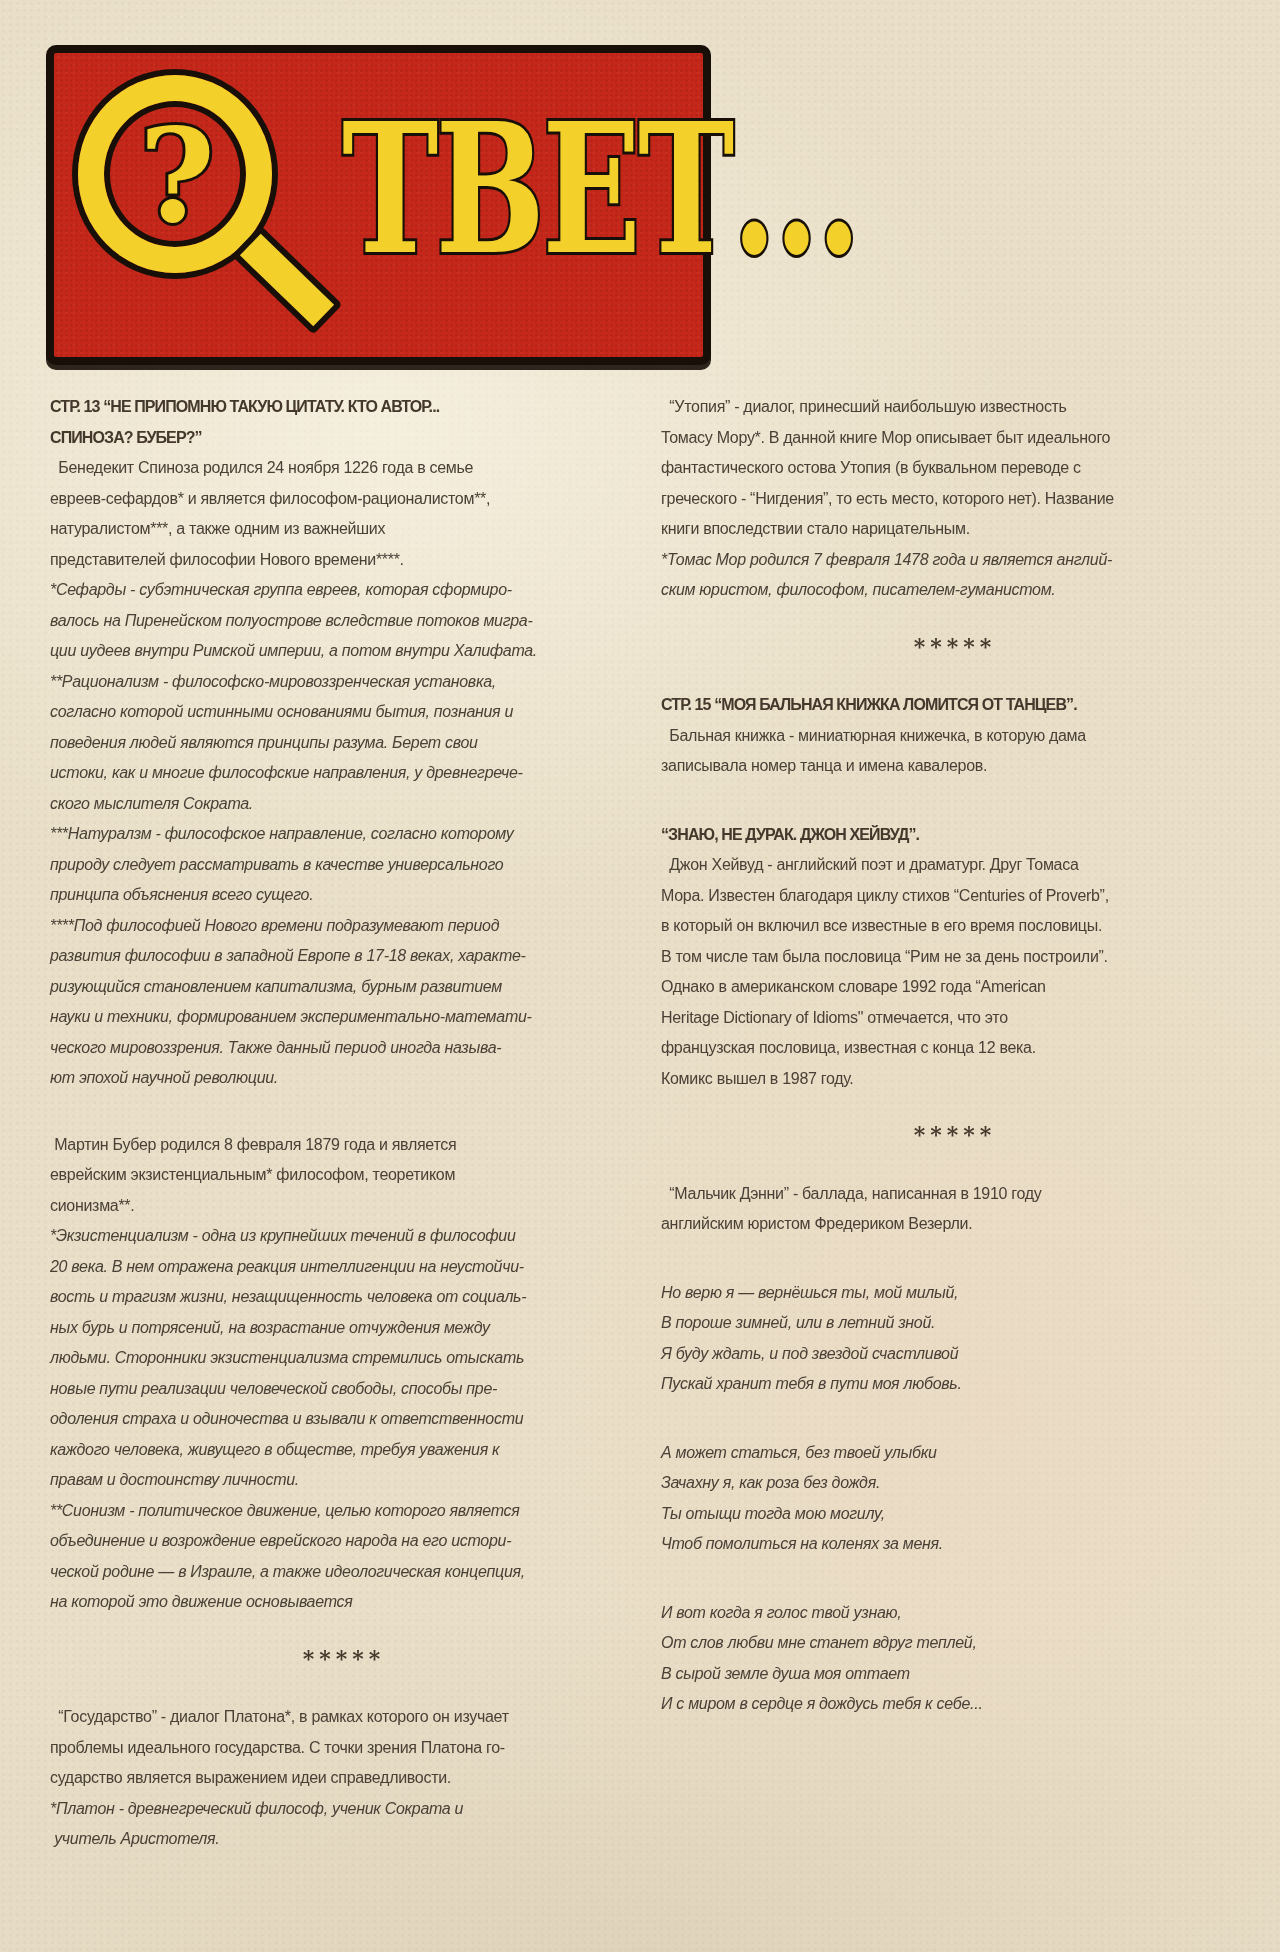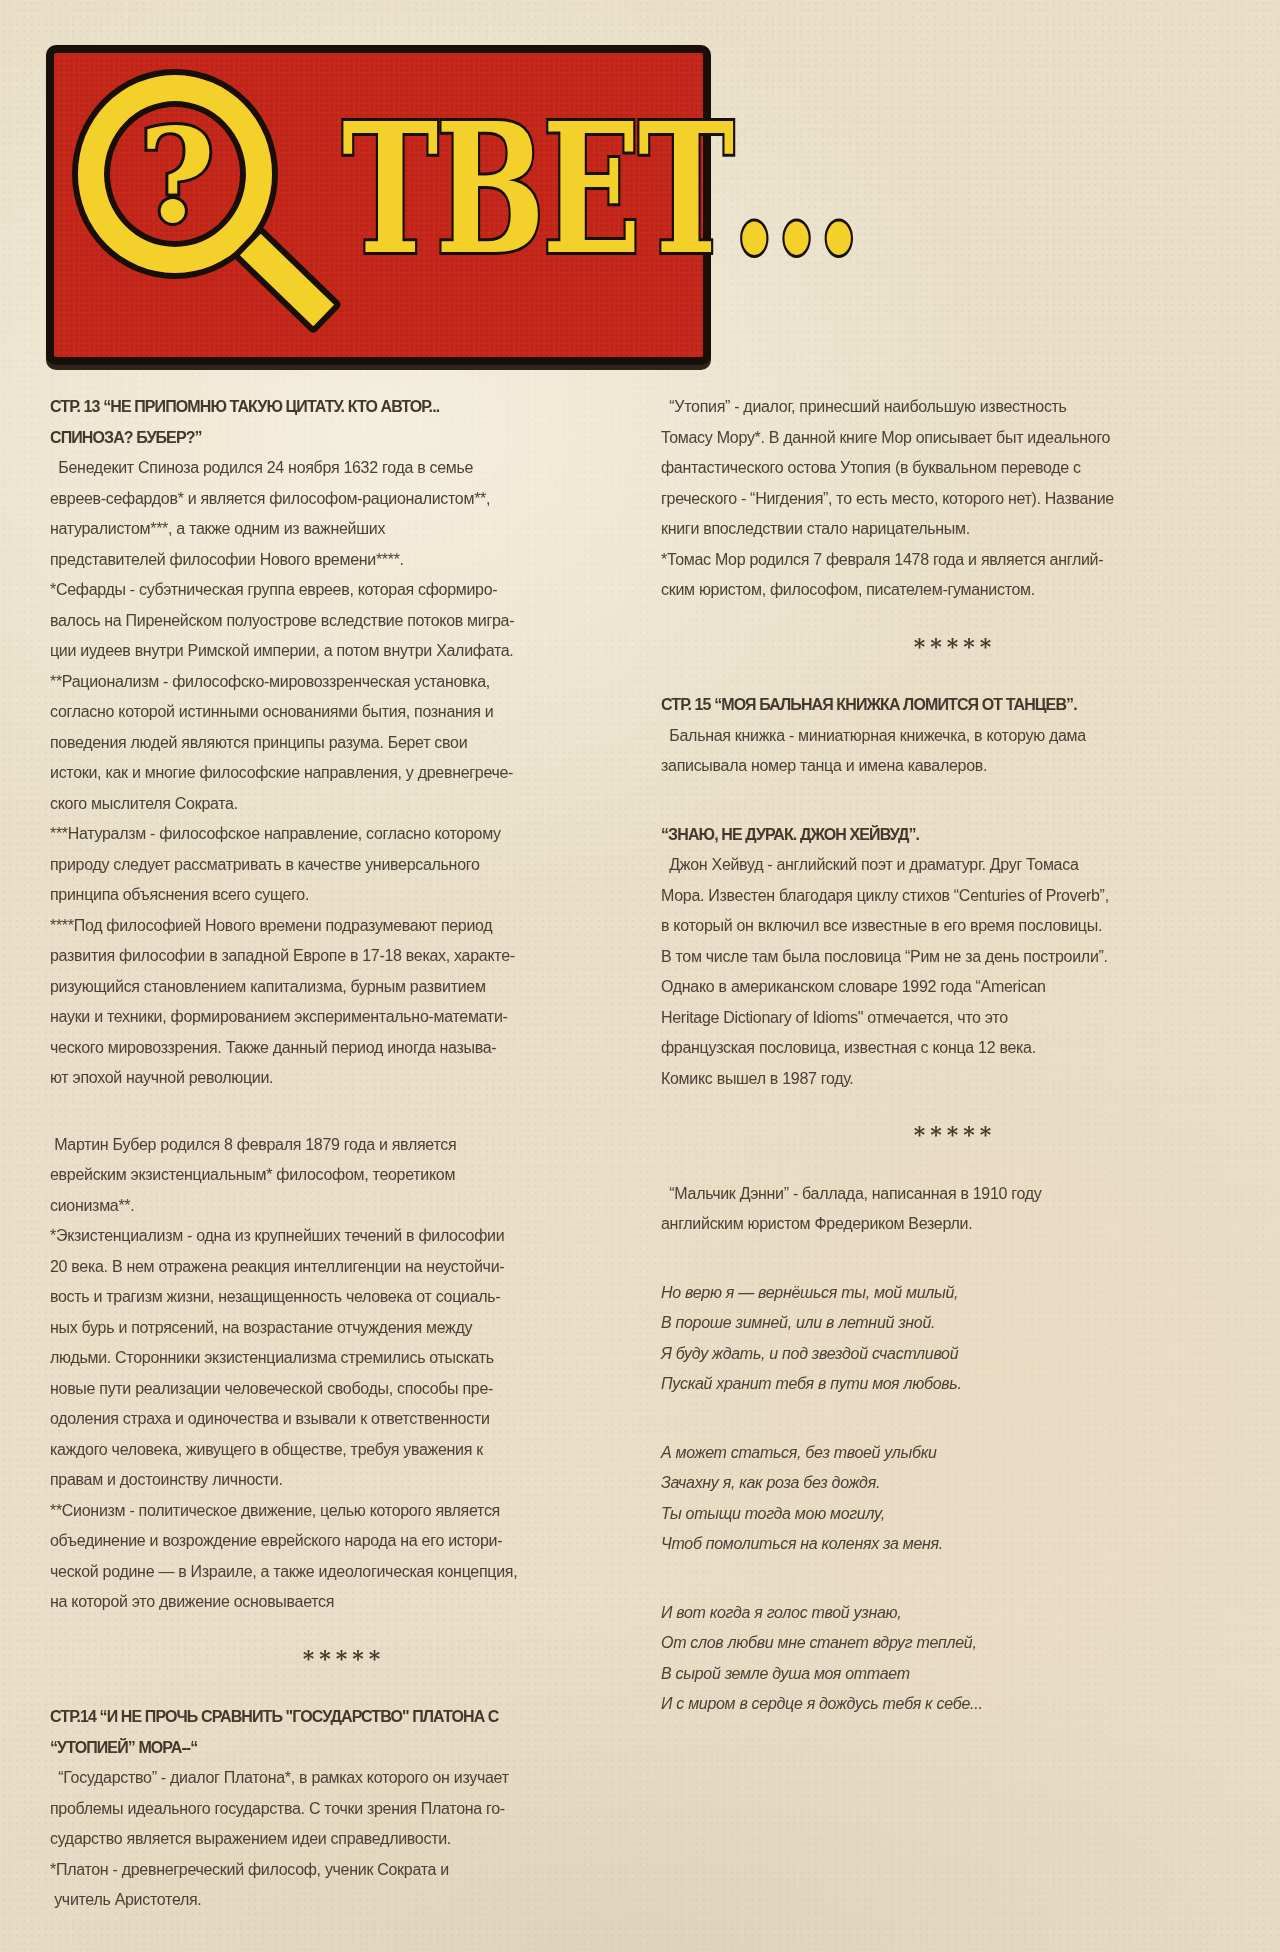--- a/index.html
+++ b/index.html
@@ -58,21 +58,21 @@
     position:absolute;left:50px;top:392px;width:1199px;
     display:flex;gap:23px;
   }
   .col{width:588px;flex:0 0 588px;}
   .blk{
     white-space:pre;margin:0;
     font-size:16px;line-height:30.5px;letter-spacing:-0.3px;
     color:#4a4036;
   }
   .t-heading{font-weight:bold;letter-spacing:-0.9px;color:#44372b;}
-  .t-footnote{}
+  .t-footnote{font-style:italic;}
   .t-stanza{font-style:italic;}
   .t-separator{
     text-align:center;font-family:"DejaVu Serif", serif;font-weight:bold;
     font-size:22px;letter-spacing:5px;color:#45392e;
     margin:25px 0 29px 0;
   }
   .g-lg{margin-top:36px;}
   .g-md{margin-top:38px;}
 </style>
 </head>
@@ -83,21 +83,21 @@
     <span class="logo-q">?</span>
   </div>
   <div class="logo-tail"></div>
   <div class="banner-title">ТВЕТ...</div>
 </div>
 
 <div class="columns">
   <div class="col" id="col-left">
       <div class="blk t-heading">СТР. 13 “НЕ ПРИПОМНЮ ТАКУЮ ЦИТАТУ. КТО АВТОР...
 СПИНОЗА? БУБЕР?”</div>
-      <div class="blk t-para">  Бенедекит Спиноза родился 24 ноября 1632 года в семье
+      <div class="blk t-para">  Бенедекит Спиноза родился 24 ноября 1226 года в семье
 евреев-сефардов* и является философом-рационалистом**,
 натуралистом***, а также одним из важнейших
 представителей философии Нового времени****.</div>
       <div class="blk t-footnote">*Сефарды - субэтническая группа евреев, которая сформиро-
 валось на Пиренейском полуострове вследствие потоков мигра-
 ции иудеев внутри Римской империи, а потом внутри Халифата.</div>
       <div class="blk t-footnote">**Рационализм - философско-мировоззренческая установка,
 согласно которой истинными основаниями бытия, познания и
 поведения людей являются принципы разума. Берет свои
 истоки, как и многие философские направления, у древнегрече-
@@ -121,22 +121,20 @@
 людьми. Сторонники экзистенциализма стремились отыскать
 новые пути реализации человеческой свободы, способы пре-
 одоления страха и одиночества и взывали к ответственности
 каждого человека, живущего в обществе, требуя уважения к
 правам и достоинству личности.</div>
       <div class="blk t-footnote">**Сионизм - политическое движение, целью которого является
 объединение и возрождение еврейского народа на его истори-
 ческой родине — в Израиле, а также идеологическая концепция,
 на которой это движение основывается</div>
       <div class="blk t-separator">*****</div>
-      <div class="blk t-heading">СТР.14 “И НЕ ПРОЧЬ СРАВНИТЬ "ГОСУДАРСТВО" ПЛАТОНА С
-“УТОПИЕЙ” МОРА--“</div>
       <div class="blk t-para">  “Государство” - диалог Платона*, в рамках которого он изучает
 проблемы идеального государства. С точки зрения Платона го-
 сударство является выражением идеи справедливости.</div>
       <div class="blk t-footnote">*Платон - древнегреческий философ, ученик Сократа и
  учитель Аристотеля.</div>
     </div>
   <div class="col" id="col-right">
       <div class="blk t-para">  “Утопия” - диалог, принесший наибольшую известность
 Томасу Мору*. В данной книге Мор описывает быт идеального
 фантастического остова Утопия (в буквальном переводе с

